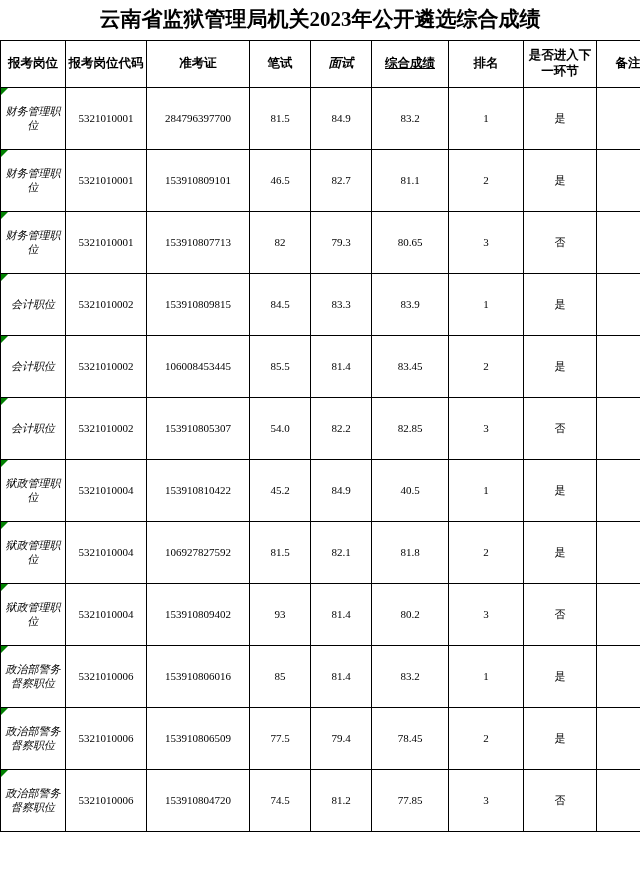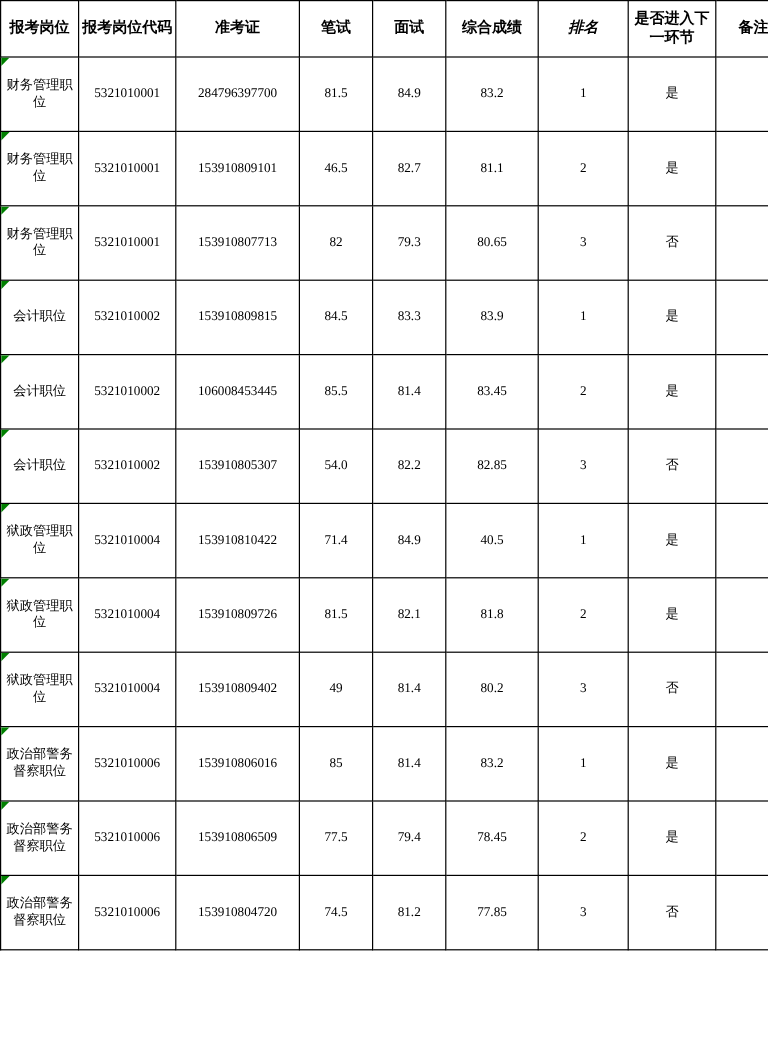--- a/index.html
+++ b/index.html
@@ -62,42 +62,44 @@
     left: 0;
     width: 0;
     height: 0;
     border-top: 7px solid #008000;
     border-right: 7px solid transparent;
   }
   .col-post { width: 62px; }
   .col-code { width: 78px; }
   .col-admit { width: 100px; }
   .col-written { width: 58px; }
-  .col-interview { width: 58px; }
-  .col-total { width: 74px; }
-  .col-rank { width: 72px; font-style: italic; }
+  .col-interview { width: 58px; font-style: italic; }
+  .col-total { width: 74px; text-decoration: underline; }
+  .col-rank { width: 72px; }
   .col-next { width: 70px; }
   .col-remark { width: 60px; }
 
   .post-cell {
     font-size: 11px;
     line-height: 1.3;
     padding-left: 4px;
     padding-right: 2px;
+    font-style: italic;
   }
   .num {
     font-family: "Liberation Serif", "DejaVu Serif", serif;
     font-size: 11.5px;
   }
 </style>
 </head>
 <body>
 
 <div class="page">
 
+  <div class="doc-title">云南省监狱管理局机关2023年公开遴选综合成绩</div>
 
   <table class="grades">
     <thead>
       <tr>
         <th class="col-post">报考岗位</th>
         <th class="col-code">报考岗位代码</th>
         <th class="col-admit">准考证</th>
         <th class="col-written">笔试</th>
         <th class="col-interview">面试</th>
         <th class="col-total">综合成绩</th>
@@ -177,45 +179,45 @@
         <td class="num">82.85</td>
         <td class="num">3</td>
         <td>否</td>
         <td></td>
       </tr>
 
       <tr>
         <td class="post-cell marker">狱政管理职位</td>
         <td class="num">5321010004</td>
         <td class="num">153910810422</td>
-        <td class="num">71.4</td>
+        <td class="num">45.2</td>
         <td class="num">84.9</td>
         <td class="num">40.5</td>
         <td class="num">1</td>
         <td>是</td>
         <td></td>
       </tr>
 
       <tr>
         <td class="post-cell marker">狱政管理职位</td>
         <td class="num">5321010004</td>
-        <td class="num">153910809726</td>
+        <td class="num">106927827592</td>
         <td class="num">81.5</td>
         <td class="num">82.1</td>
         <td class="num">81.8</td>
         <td class="num">2</td>
         <td>是</td>
         <td></td>
       </tr>
 
       <tr>
         <td class="post-cell marker">狱政管理职位</td>
         <td class="num">5321010004</td>
         <td class="num">153910809402</td>
-        <td class="num">49</td>
+        <td class="num">93</td>
         <td class="num">81.4</td>
         <td class="num">80.2</td>
         <td class="num">3</td>
         <td>否</td>
         <td></td>
       </tr>
 
       <tr>
         <td class="post-cell marker">政治部警务督察职位</td>
         <td class="num">5321010006</td>

